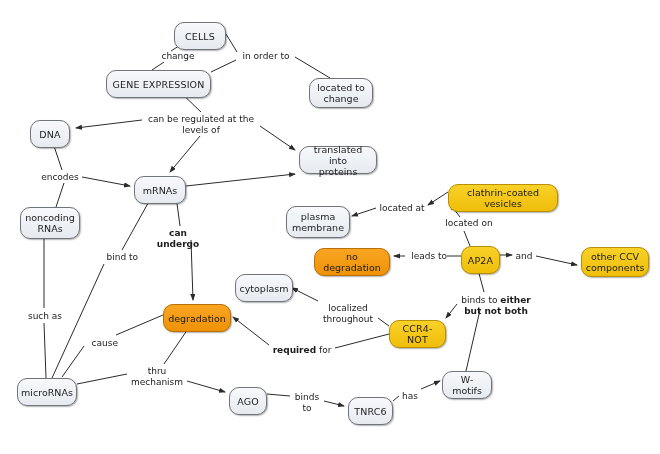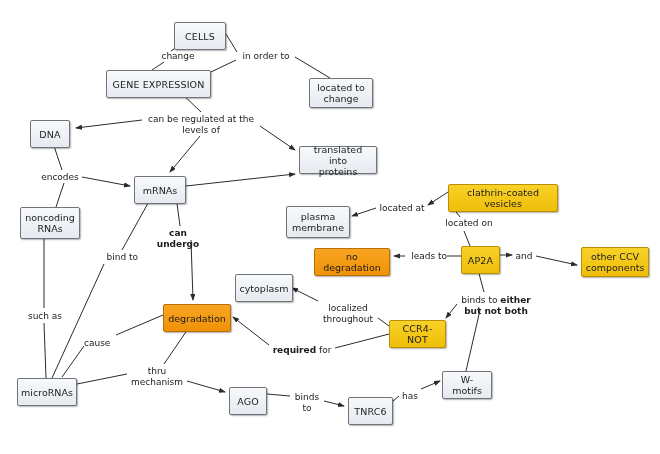--- a/index.html
+++ b/index.html
@@ -24,21 +24,21 @@
     pointer-events: none;
   }
   .node {
     position: absolute;
     box-sizing: border-box;
     display: flex;
     align-items: center;
     justify-content: center;
     text-align: center;
     border: 1px solid #6a6a6a;
-    border-radius: 2px;
+    border-radius: 10px;
     font-size: 9.5px;
     line-height: 11px;
     color: #1c1c1c;
     white-space: pre-line;
     box-shadow: 1px 1px 1.5px rgba(0,0,0,0.30);
     padding: 13px 4px;
   }
   .node.plain {
     background: #eef1f5;
     background-image: linear-gradient(#f7f9fb, #e6eaf0);
@@ -161,21 +161,21 @@
       <div class="link-label" style="left: 376px; top: 203px; width: 52px; text-align: center;">located at</div>
       <div class="link-label" style="left: 442px; top: 218px; width: 54px; text-align: center;">located on</div>
       <div class="link-label" style="left: 147px; top: 228px; width: 62px; text-align: center; font-weight: bold;">can undergo</div>
       <div class="link-label" style="left: 405px; top: 251px; width: 42px; text-align: right;">leads to</div>
       <div class="link-label" style="left: 512px; top: 251px; width: 24px; text-align: center;">and</div>
       <div class="link-label" style="left: 100px; top: 252px; width: 38px; text-align: right;">bind to</div>
       <div class="link-label" style="left: 24px; top: 311px; width: 42px; text-align: center;">such as</div>
       <div class="link-label" style="left: 318px; top: 303px; width: 60px; text-align: center;">localized
 throughout</div>
       <div class="link-label" style="left: 457px; top: 295px; width: 78px; text-align: center;">binds to <b>either</b><br><b>but not both</b></div>
-      <div class="link-label" style="left: 84px; top: 338px; width: 34px; text-align: left;">cause</div>
+      <div class="link-label" style="left: 84px; top: 338px; width: 34px; text-align: right;">cause</div>
       <div class="link-label" style="left: 269px; top: 345px; width: 66px; text-align: center;"><b>required</b> for</div>
       <div class="link-label" style="left: 127px; top: 366px; width: 60px; text-align: center;">thru
 mechanism</div>
       <div class="link-label" style="left: 290px; top: 392px; width: 34px; text-align: center;">binds
 to</div>
       <div class="link-label" style="left: 399px; top: 391px; width: 22px; text-align: center;">has</div>
     </div>
 
 </div>
 

